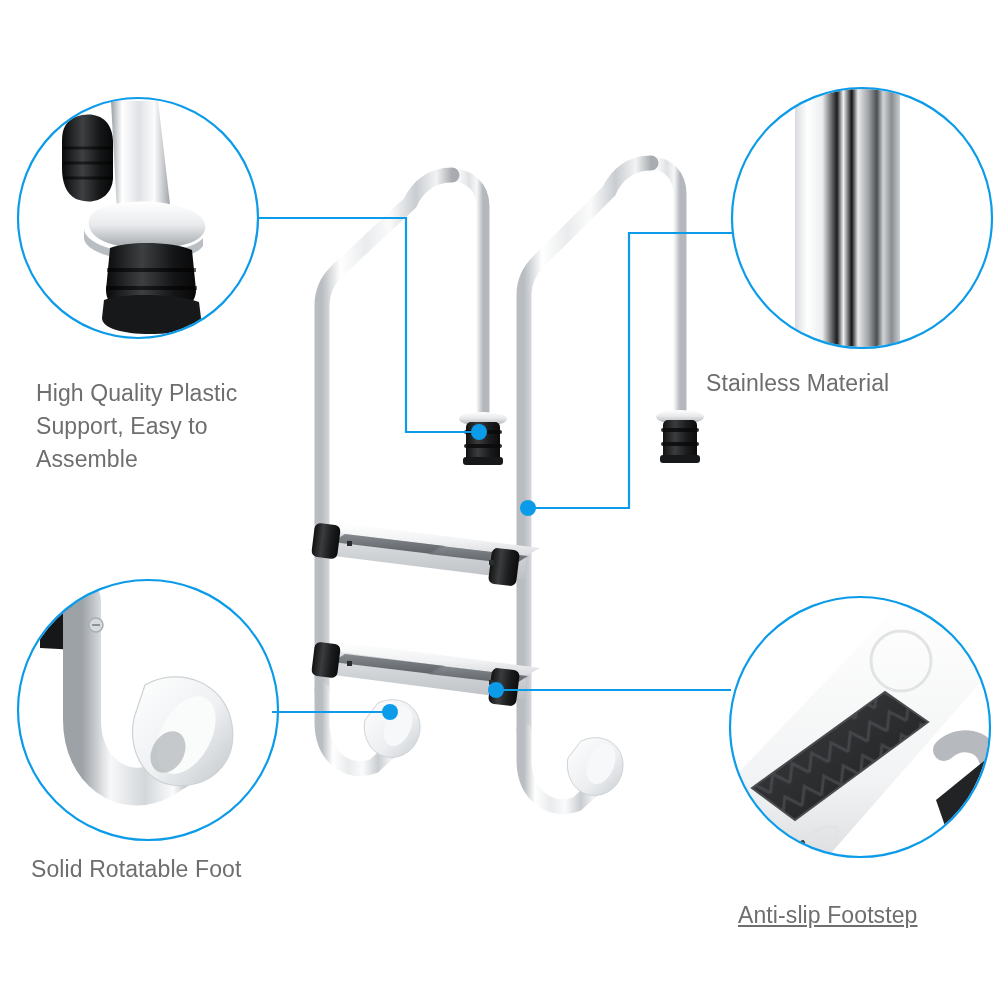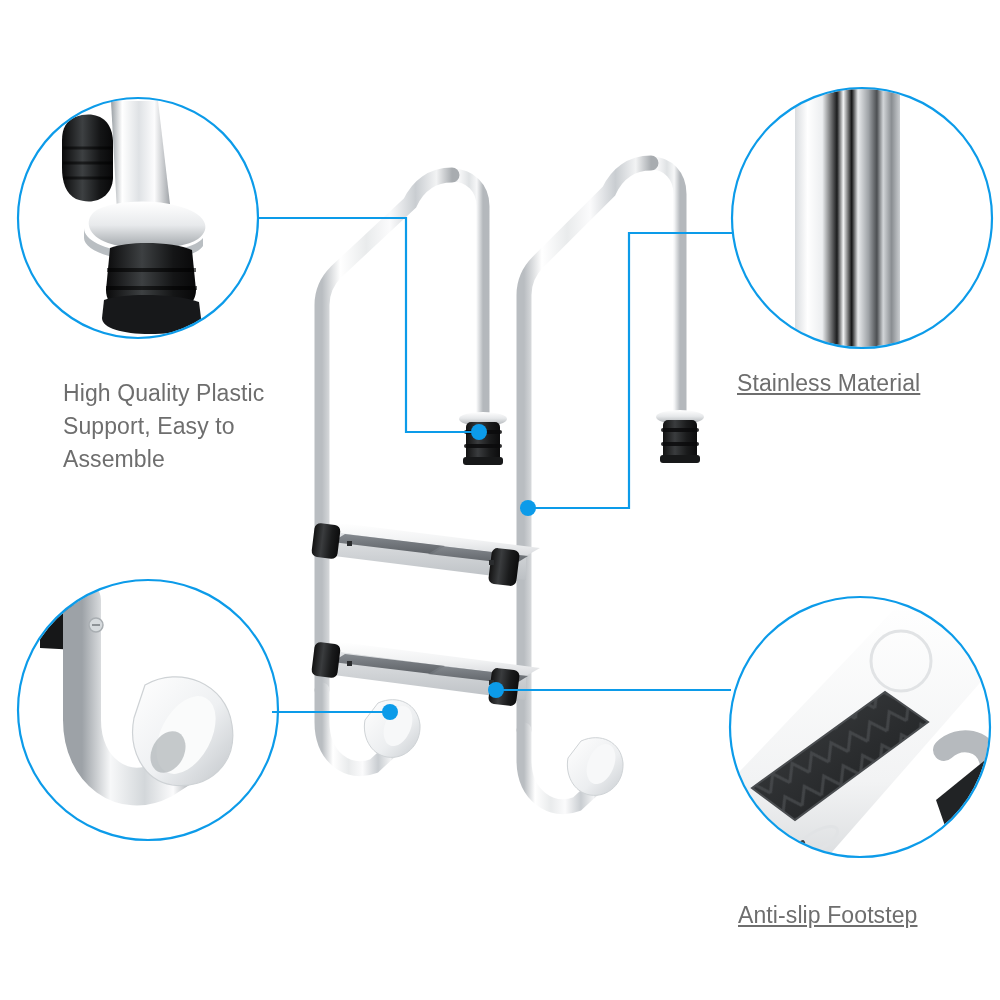--- a/index.html
+++ b/index.html
@@ -2,22 +2,22 @@
 <html><head>
 <meta charset="utf-8">
 <style>
   html,body{margin:0;padding:0;background:#ffffff;}
   body{width:1000px;height:1000px;position:relative;overflow:hidden;
        font-family:"Liberation Sans","DejaVu Sans",sans-serif;}
   #stage{position:absolute;inset:0;width:1000px;height:1000px;}
   svg.layer{position:absolute;left:0;top:0;width:1000px;height:1000px;}
   .label{position:absolute;color:#6e6e6e;font-size:23px;line-height:33px;
          font-weight:400;letter-spacing:.1px;white-space:pre-line;}
-  #lbl-plastic{left:36px;top:377px;width:250px;margin-left:27px;}
-  #lbl-stainless{left:737px;top:367px;width:260px;text-decoration:underline;}
+  #lbl-plastic{left:36px;top:377px;width:250px;}
+  #lbl-stainless{left:706px;top:367px;width:260px;}
   #lbl-foot{left:31px;top:853px;width:280px;}
   #lbl-footstep{left:738px;top:899px;width:260px;text-decoration:underline;}
 </style>
 </head>
 <body>
 
 <div id="stage">
 
   <svg class="layer" viewBox="0 0 1000 1000">
     <defs>
@@ -283,16 +283,17 @@
     <path d="M 503 690 L 731 690" fill="none" stroke="#0c9be9" stroke-width="2.2"></path>
     <circle cx="496" cy="690" r="8" fill="#0c9be9"></circle>
   </svg>
 
   <div class="label" id="lbl-plastic">High Quality Plastic
 Support, Easy to
 Assemble</div>
 
   <div class="label" id="lbl-stainless">Stainless Material</div>
 
+  <div class="label" id="lbl-foot">Solid Rotatable Foot</div>
 
   <div class="label" id="lbl-footstep">Anti-slip Footstep</div>
 
 </div>
 
 </body></html>

